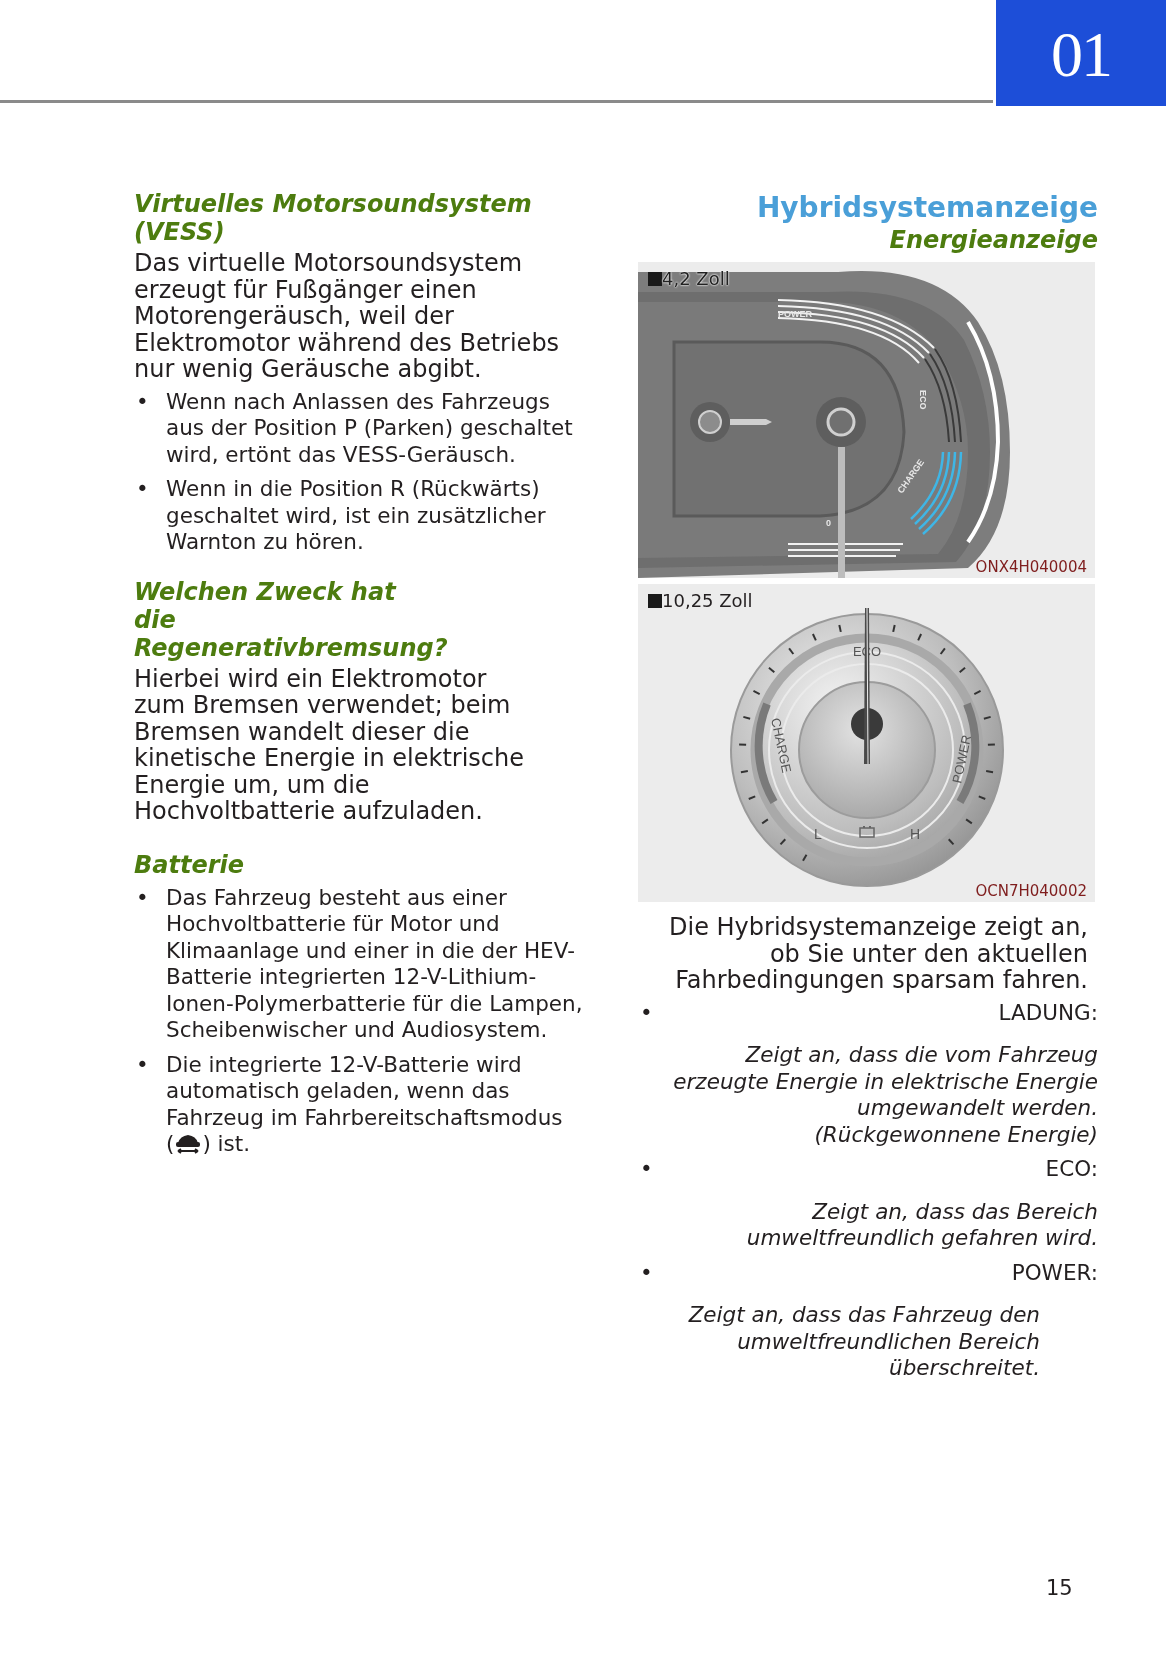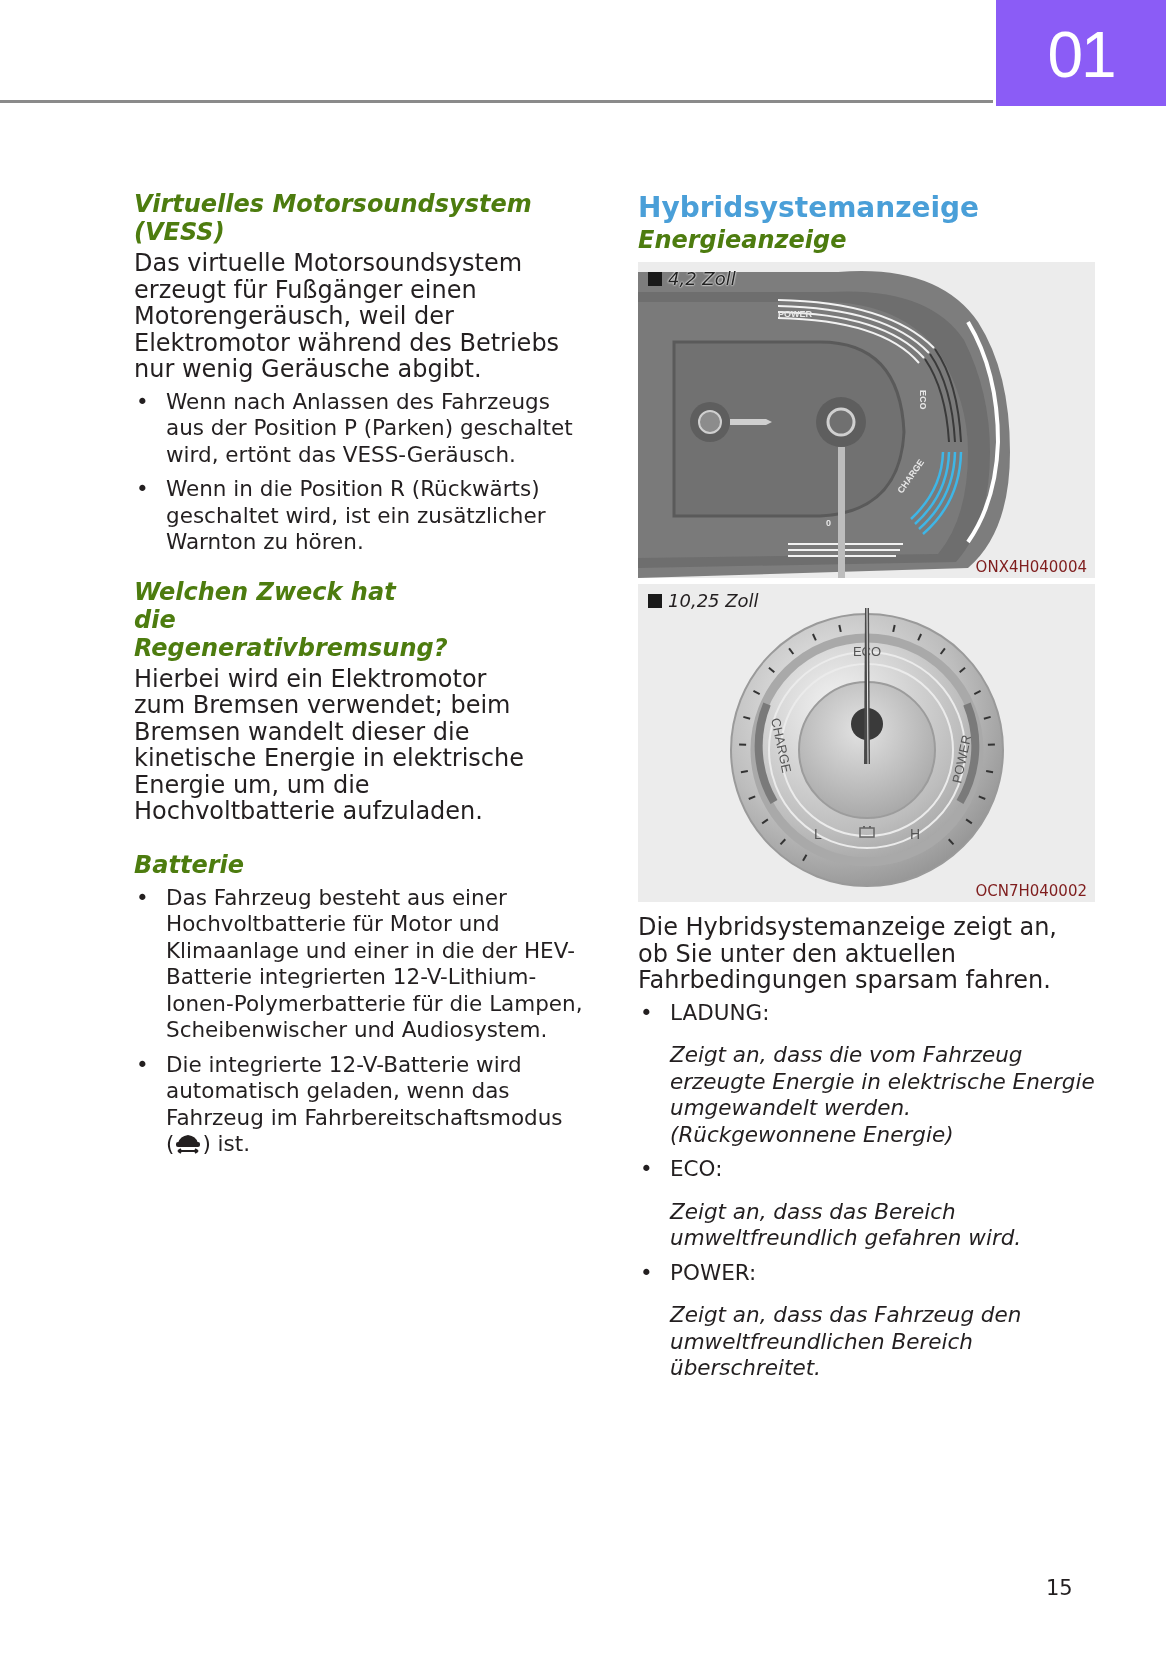--- a/index.html
+++ b/index.html
@@ -1,35 +1,35 @@
 <!DOCTYPE html>
 <html><head>
 <meta charset="utf-8">
 <style>
   html, body { margin: 0; padding: 0; background: #ffffff; }
   body { width: 1166px; height: 1654px; position: relative; overflow: hidden;
          font-family: "DejaVu Sans", sans-serif; color: #231f20; }
   .header-rule { position: absolute; left: 0; top: 100px; width: 993px; height: 3px; background: #8a8a8a; }
-  .chapter-tab { position: absolute; left: 996px; top: 0; width: 170px; height: 106px; background: #8b5cf6;
+  .chapter-tab { position: absolute; left: 996px; top: 0; width: 170px; height: 106px; background: #1d4ed8;
                  color: #fff; display: flex; align-items: center; justify-content: center;
-                 font-family: Liberation Sans, sans-serif; font-size: 64px; letter-spacing: -2px; padding-top: 4px; box-sizing: border-box; }
+                 font-family: Liberation Serif, serif; font-size: 64px; letter-spacing: -2px; padding-top: 4px; box-sizing: border-box; }
   .col { position: absolute; top: 190px; }
   .col-left { left: 134px; width: 460px; }
   .col-right { left: 638px; width: 460px; }
   h3 { margin: 0; font-style: italic; font-weight: bold; font-size: 24px; line-height: 28px; color: #4d7c0f; }
   h2.blue { margin: 0; font-weight: bold; font-size: 28px; line-height: 32px; color: #4a9fd8; }
   p.body { margin: 4px 0 0 0; font-size: 24px; line-height: 26.5px; }
   ul.bul { list-style: none; margin: 6px 0 0 0; padding: 0; }
   ul.bul li { position: relative; padding-left: 32px; font-size: 21.5px; line-height: 26.5px; margin-bottom: 8px; }
   ul.bul li .dot { position: absolute; left: 2px; top: 0; }
   .sec { margin-top: 22px; }
   .fig { position: relative; width: 457px; background: #ececec; overflow: hidden; }
   .fig1 { height: 316px; margin-top: 8px; }
   .fig2 { height: 318px; margin-top: 6px; }
-  .fig-label { position: absolute; left: 10px; top: 6px; font-size: 18px; display: flex; align-items: center; gap: 6px; z-index: 3; font-style: italic; }
+  .fig-label { position: absolute; left: 10px; top: 6px; font-size: 18px; display: flex; align-items: center; z-index: 3; }
   .fig-label .sq { width: 14px; height: 14px; background: #1a1a1a; display: inline-block; }
   .fig1 .fig-label { color: #222; text-shadow: 0 0 2px #fff, 0 0 2px #fff; }
   .fig-code { position: absolute; right: 8px; bottom: 2px; font-size: 15px; color: #7f1d1d; z-index: 3; }
   .fig svg { position: absolute; left: 0; top: 0; }
   .desc-list li { margin-bottom: 6px; }
   .desc-list .sub { display: block; margin-top: 16px; font-style: italic; }
   .page-num { position: absolute; left: 1046px; top: 1576px; font-size: 21px; }
   .car-icon { display: inline-block; vertical-align: -3px; }
 </style>
 </head>
@@ -61,21 +61,21 @@
       <li><span class="dot">•</span><span>Das Fahrzeug besteht aus einer Hochvoltbatterie für Motor und Klimaanlage und einer in die der HEV-Batterie integrierten 12-V-Lithium-Ionen-Polymerbatterie für die Lampen, Scheibenwischer und Audiosystem.</span></li>
       <li><span class="dot">•</span><span>Die integrierte 12-V-Batterie wird automatisch geladen, wenn das Fahrzeug im Fahrbereitschaftsmodus</span><br><span>(</span><span class="car-icon"><svg width="28" height="22" viewBox="0 0 28 22">
               <path d="M4 11 Q6 4 14 3 Q22 4 24 11 Z" fill="#231f20"></path>
               <rect x="2" y="10" width="24" height="5" rx="2" fill="#231f20"></rect>
               <path d="M4 19 H24 M4 19 l3 -2 M4 19 l3 2 M24 19 l-3 -2 M24 19 l-3 2" stroke="#231f20" stroke-width="1.8" fill="none"></path>
             </svg></span><span>) ist.</span></li>
     </ul>
   </section>
 </div>
 
-<div class="col col-right" style="top:192px;">
+<div class="col col-right" style="top:192px;text-align:right;">
   <h2 class="blue">Hybridsystemanzeige</h2>
   <h3 style="margin-top:2px;">Energieanzeige</h3>
 
   <div class="fig fig1">
     <svg width="457" height="316" viewBox="0 0 457 316">
       <rect x="0" y="0" width="457" height="316" fill="#ececec"></rect>
       <path d="M0 10 H200 Q300 2 340 60 Q372 110 372 190 Q372 270 330 306 L0 316 Z" fill="#7d7d7d"></path>
       <path d="M0 30 H190 Q290 24 326 78 Q352 130 352 190 Q352 262 318 300 L0 306 Z" fill="#6e6e6e"></path>
       <path d="M0 40 H170 Q262 36 302 92 Q330 140 330 190 Q330 256 300 292 L0 296 Z" fill="#7a7a7a"></path>
       <path d="M36 80 H182 Q262 80 266 170 Q262 250 182 254 H36 Z" fill="#717171" stroke="#5a5a5a" stroke-width="3"></path>

